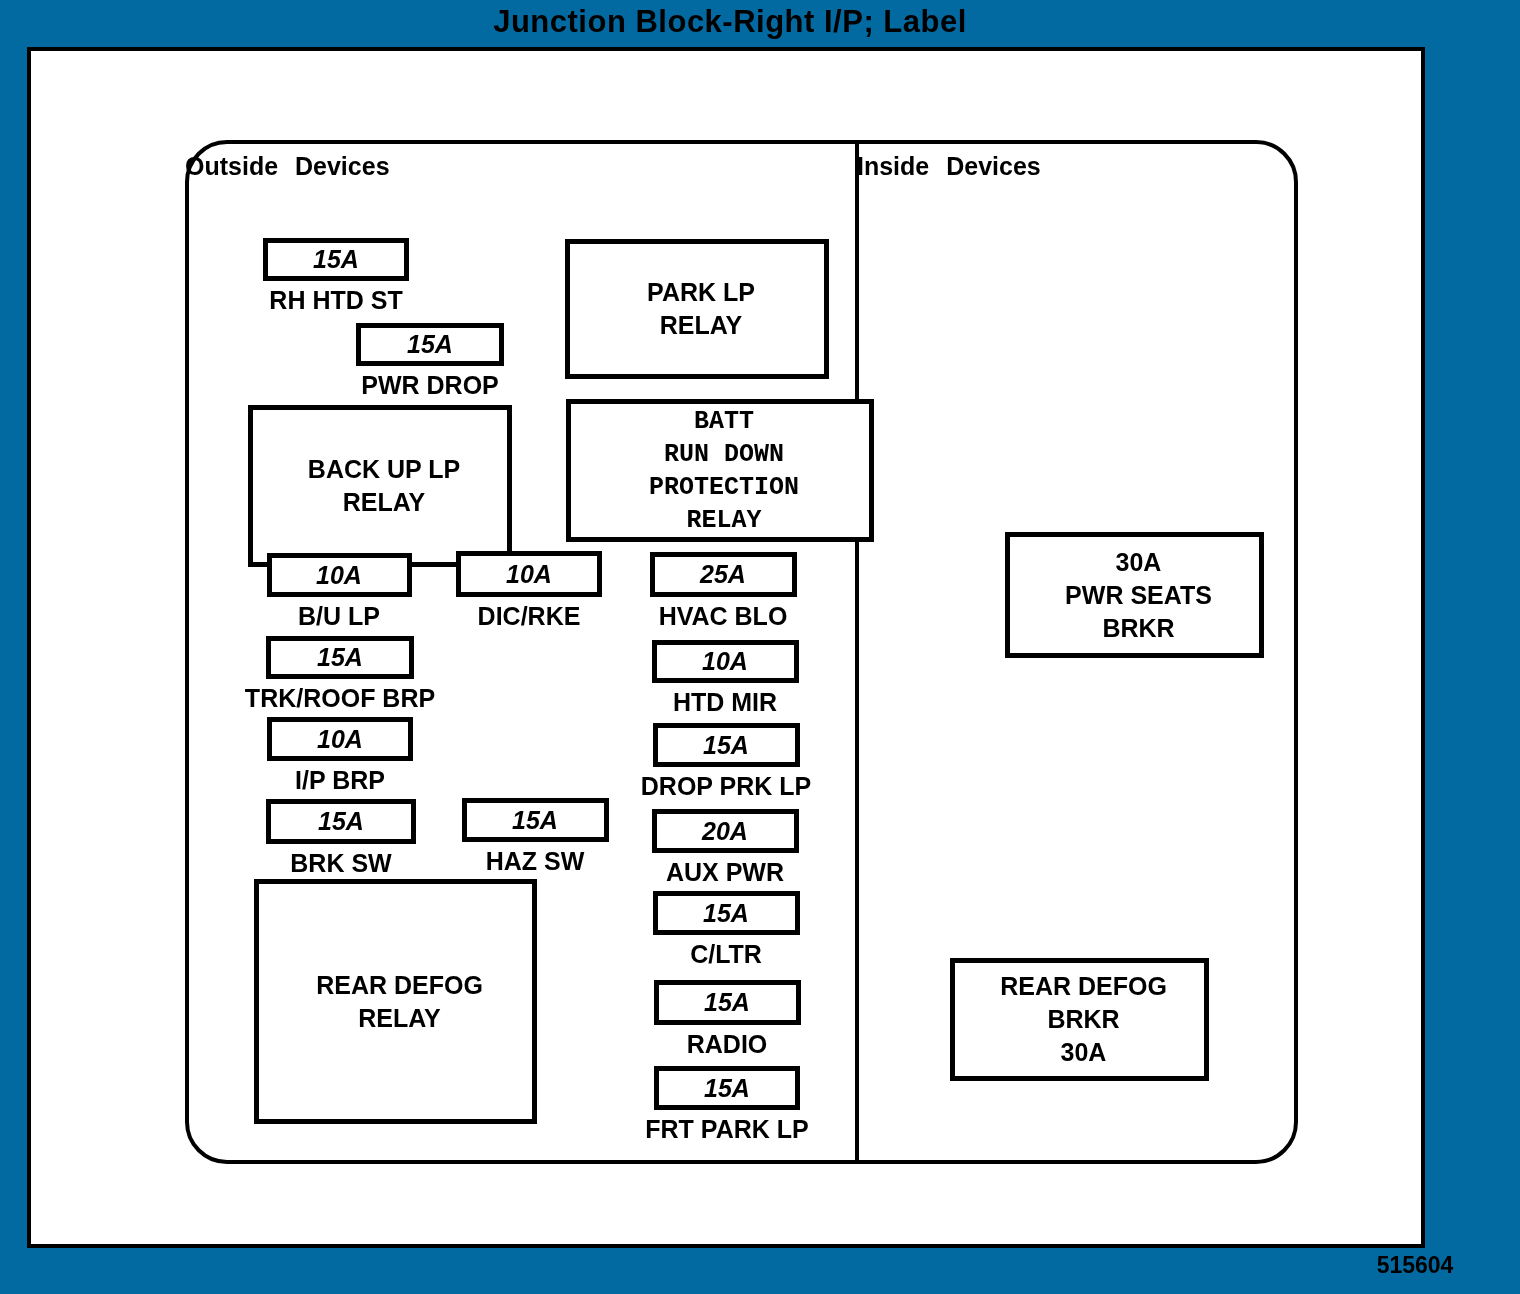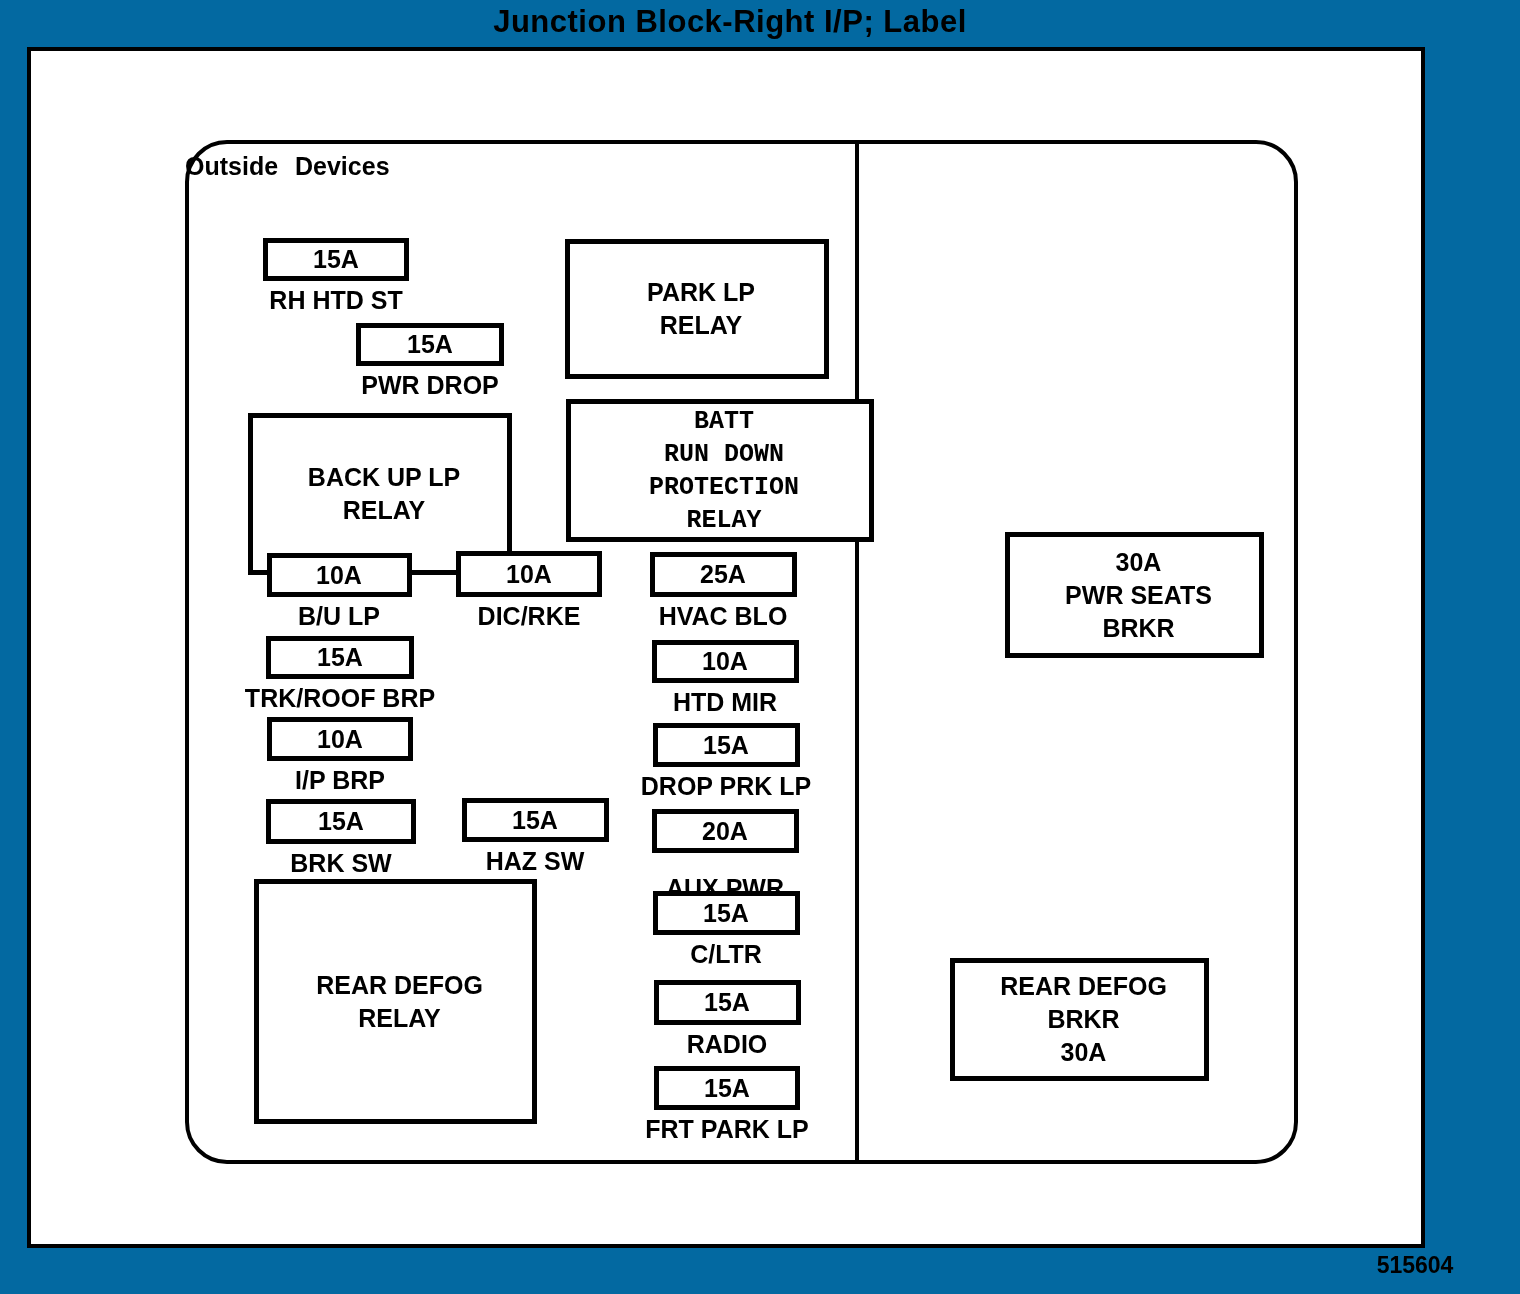--- a/index.html
+++ b/index.html
@@ -71,20 +71,21 @@
     align-items: center;
   }
   .fuse-box {
     border: 5px solid #000;
     background: #fff;
     display: flex;
     align-items: center;
     justify-content: center;
     font-size: 25px;
     font-weight: bold;
+    font-style: italic;
   }
   .fuse-label {
     margin-top: 5px;
     font-size: 25px;
     font-weight: bold;
     white-space: nowrap;
   }
   .relay {
     position: absolute;
     border: 5px solid #000;
@@ -114,24 +115,25 @@
 
 <div class="canvas">
 
   <div class="page-title">Junction Block-Right I/P; Label</div>
 
   <div class="outer-border"></div>
   <div class="panel"></div>
   <div class="divider"></div>
 
   <div class="section-label outside">Outside Devices</div>
+  <div class="section-label inside">Inside Devices</div>
 
   <div class="relay" style="left:565px; top:239px; width:264px; height:140px;">PARK LP
 RELAY</div>
-  <div class="relay" style="left:248px; top:405px; width:264px; height:162px;margin-top:8px;">BACK UP LP
+  <div class="relay" style="left:248px; top:405px; width:264px; height:162px;">BACK UP LP
 RELAY</div>
   <div class="relay" style="left:566px; top:399px; width:308px; height:143px;font-family:Liberation Mono, monospace;">BATT
 RUN DOWN
 PROTECTION
 RELAY</div>
   <div class="relay" style="left:254px; top:879px; width:283px; height:245px;">REAR DEFOG
 RELAY</div>
 
   <div class="relay" style="left:1005px; top:532px; width:259px; height:126px;">30A
 PWR SEATS
@@ -188,21 +190,21 @@
   <div class="fuse" style="left:615px; top:640px;">
     <div class="fuse-box" style="width:147px; height:43px;">10A</div>
     <div class="fuse-label">HTD MIR</div>
   </div>
 
   <div class="fuse" style="left:616px; top:723px;">
     <div class="fuse-box" style="width:147px; height:44px;">15A</div>
     <div class="fuse-label">DROP PRK LP</div>
   </div>
 
-  <div class="fuse" style="left:615px; top:809px;gap:16px;">
+  <div class="fuse" style="left:615px; top:809px;">
     <div class="fuse-box" style="width:147px; height:44px;">20A</div>
     <div class="fuse-label">AUX PWR</div>
   </div>
 
   <div class="fuse" style="left:616px; top:891px;">
     <div class="fuse-box" style="width:147px; height:44px;">15A</div>
     <div class="fuse-label">C/LTR</div>
   </div>
 
   <div class="fuse" style="left:617px; top:980px;">

